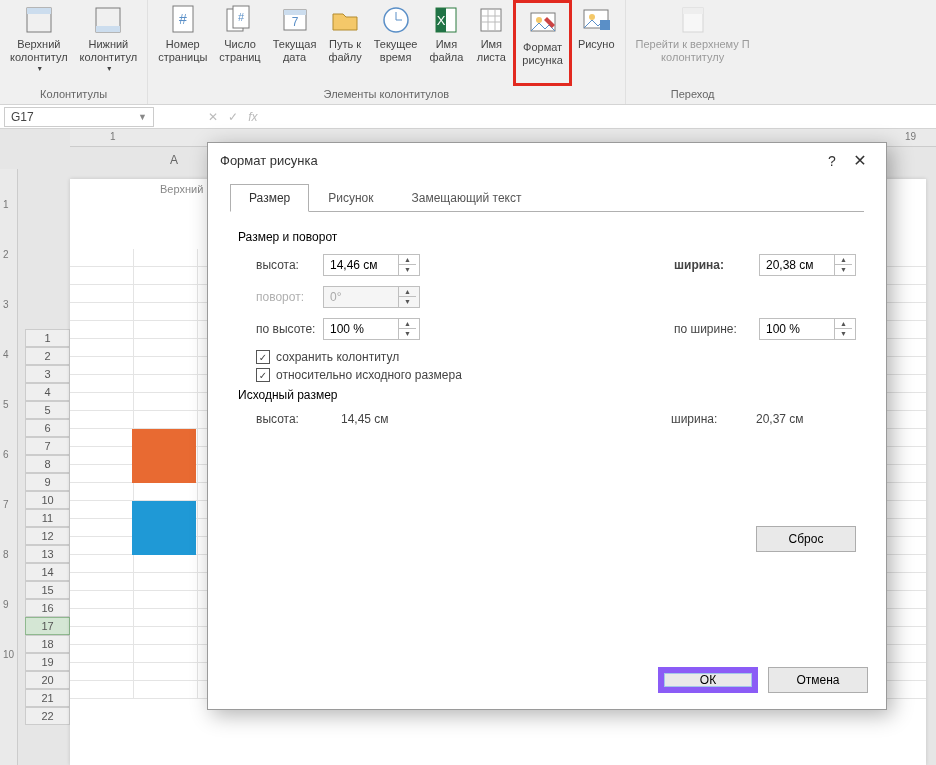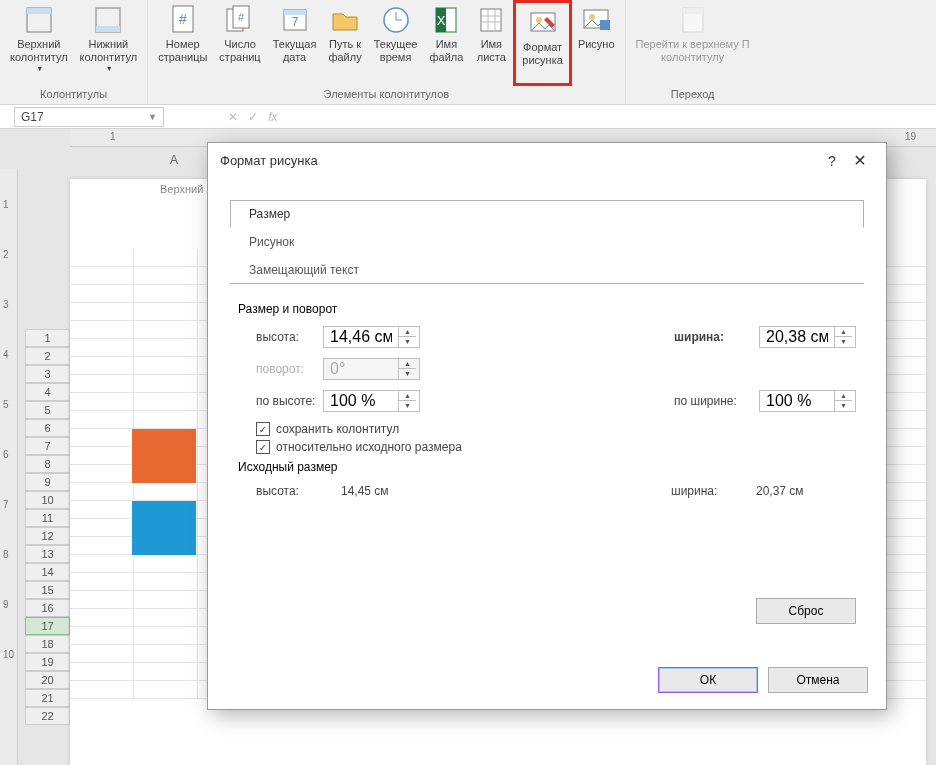--- a/index.html
+++ b/index.html
@@ -11,21 +11,21 @@
 .ribbon-group .buttons { display: flex; flex: 1; }
 .ribbon-group .label { font-size: 11px; color: #666; padding: 2px 0 4px; text-align: center; }
 .ribbon-btn { display: flex; flex-direction: column; align-items: center; justify-content: flex-start; padding: 4px 6px; cursor: pointer; text-align: center; font-size: 11px; line-height: 1.2; }
 .ribbon-btn .icon { width: 32px; height: 32px; margin-bottom: 2px; display: flex; align-items: center; justify-content: center; }
 .ribbon-btn.highlight { border: 3px solid #e2291f; }
 .ribbon-btn.disabled { opacity: 0.5; }
 .dd-arrow { font-size: 8px; margin-left: 2px; }
 
 
 .fbar { display: flex; align-items: center; background: #fff; border-bottom: 1px solid #d4d4d4; height: 24px; }
-.namebox { background: #fff; border: 1px solid #ccc; width: 150px; height: 20px; margin: 0 14px; padding: 0 6px; display: flex; align-items: center; font-size: 12px; justify-content: space-between; }
+.namebox { background: #fff; border: 1px solid #ccc; width: 150px; height: 20px; margin: 0 4px; padding: 0 6px; display: flex; align-items: center; font-size: 12px; justify-content: space-between; }
 .namebox .dd { color: #888; font-size: 9px; }
 .fb-icons { display: flex; gap: 10px; color: #bbb; margin-left: 50px; }
 
 
 .sheet-area { position: relative; background: #e6e6e6; height: calc(100% - 129px); display: flex; }
 .ruler-h { position: absolute; top: 0; left: 70px; right: 0; height: 18px; background: #eaeaea; border-bottom: 1px solid #ccc; font-size: 10px; color: #777; }
 .ruler-h span { position: absolute; top: 2px; }
 .ruler-v { position: absolute; top: 40px; left: 0; width: 18px; bottom: 0; background: #eaeaea; border-right: 1px solid #ccc; font-size: 10px; color: #777; }
 .ruler-v span { position: absolute; left: 3px; writing-mode: horizontal-tb; }
 
@@ -43,47 +43,47 @@
 .color-block { position: absolute; width: 64px; }
 .cb-orange { background: #e86a32; }
 .cb-blue { background: #1f99d6; }
 
 
 .dialog { position: absolute; left: 207px; top: 142px; width: 680px; height: 568px; background: #fff; border: 1px solid #9a9a9a; box-shadow: 5px 5px 20px rgba(0,0,0,0.3); z-index: 100; display: flex; flex-direction: column; }
 .dlg-title { display: flex; align-items: center; padding: 8px 12px; font-size: 13px; color: #333; }
 .dlg-title .t { flex: 1; }
 .dlg-title .qm, .dlg-title .cl { width: 28px; text-align: center; font-size: 14px; cursor: pointer; color: #333; }
 .dlg-title .cl { font-size: 16px; }
-.tabs { display: flex; margin: 22px 22px 0; flex-direction: column; }
+.tabs { display: flex; margin: 6px 22px 0; }
 .tab { padding: 6px 18px; border: 1px solid transparent; font-size: 12px; cursor: pointer; color: #555; }
 .tab.active { border: 1px solid #b0b0b0; border-bottom: 1px solid #fff; background: #fff; position: relative; z-index: 2; color: #333;}
 .tab-border { border-top: 1px solid #b0b0b0; margin: -1px 22px 0; }
 .dlg-body { flex: 1; padding: 12px 30px; font-size: 12px; color: #444; overflow: hidden; }
 .section-title { font-size: 12px; color: #000000; margin: 6px 0 10px; }
 .field-row { display: flex; align-items: center; margin: 4px 0 10px; }
 .field-row .lbl { width: 85px; padding-left: 18px; }
 .field-row .lbl2 { width: 85px; }
 .field-row .gap { flex: 1; }
 .spinbox { display: flex; align-items: center; border: 1px solid #bfbfbf; height: 22px; width: 97px; background: #fff; }
-.spinbox input { border: none; width: 74px; padding: 0 6px; font-size: 16px; outline: none; height: 100%; }
+.spinbox input { border: none; width: 74px; padding: 0 6px; font-size: 12px; outline: none; height: 100%; }
 .spinbox .arrows { width: 18px; display: flex; flex-direction: column; border-left: 1px solid #bfbfbf; }
 .spinbox .arrows div { height: 10px; font-size: 7px; text-align: center; line-height: 9px; color: #555; border-bottom: 1px solid #bfbfbf; cursor: pointer; }
 .spinbox .arrows div:last-child { border-bottom: none; }
 .spinbox.disabled { background: #f5f5f5; }
 .spinbox.disabled input { background: #f5f5f5; color: #aaa; }
 .disabled-lbl { color: #b0b0b0; }
 .chk-row { display: flex; align-items: center; gap: 6px; margin: 4px 0 4px 18px; }
 .chk { width: 14px; height: 14px; border: 1px solid #555; display: flex; align-items: center; justify-content: center; font-size: 10px; }
 .static-row { display: flex; margin: 8px 0 0 18px; }
 .static-row .lbl { width: 85px; padding-left: 0; }
 .static-row .val { width: 100px; }
 .static-row .gap { flex: 1; }
 .dlg-footer { display: flex; justify-content: flex-end; gap: 10px; padding: 12px 18px 16px; }
 .btn { min-width: 100px; height: 26px; border: 1px solid #adadad; background: #e9e9e9; font-size: 12px; cursor: pointer; }
-.btn.default { border: 1px solid #8b5cf6; box-shadow: inset 0 0 0 1px #a3c7e8; }
+.btn.default { border: 6px solid #8b5cf6; box-shadow: inset 0 0 0 1px #a3c7e8; }
 .reset-row { display: flex; justify-content: flex-end; padding: 100px 0 0; }
 </style>
 </head>
 <body>
 
 <div class="ribbon">
   <div class="ribbon-group">
     <div class="buttons">
       <div class="ribbon-btn">
         <div class="icon">

